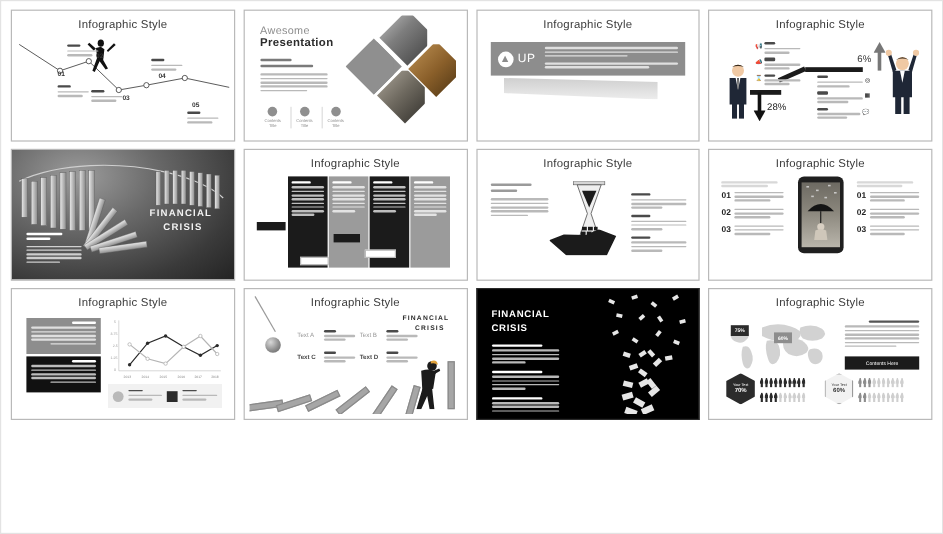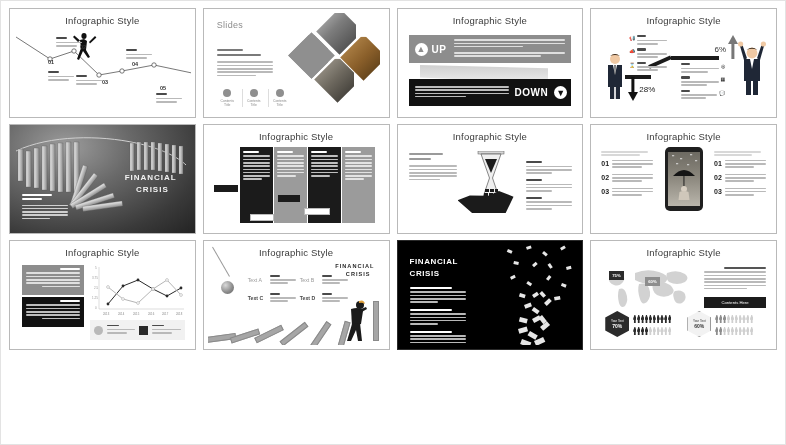--- a/index.html
+++ b/index.html
@@ -87,21 +87,21 @@
   .diamond-wrap { position: absolute; right: 4px; top: 6px; width: 84px; height: 78px; }
   .dm { position: absolute; width: 33px; height: 33px; transform: rotate(45deg); overflow: hidden; }
   .dm i { display:block; width: 47px; height:47px; transform: rotate(-45deg) translate(-7px,-7px); }
 
   
   .bar-up { position: absolute; left: 7px; right: 7px; top: 22px; height: 28px; background: #8d8d8d; display: flex; align-items: center; }
   .bar-down { position: absolute; left: 7px; right: 7px; bottom: 7px; height: 27px; background: #111; display: flex; align-items: center; }
   .circ { width: 13px; height: 13px; border-radius: 50%; background: #fff; margin: 0 4px 0 6px; position: relative; flex: 0 0 auto; }
   .arrowg { position: absolute; left: 50%; top: 50%; transform: translate(-50%,-50%); font-size: 9px; line-height: 1; color: #8d8d8d; }
   .bar-down .arrowg { color: #111; }
-  .updown-lbl { font-size: 10px; font-weight: bold; color: #fff; letter-spacing: .5px; }
+  .updown-lbl { font-size: 10px; font-weight: normal; color: #fff; letter-spacing: .5px; }
   .band { position: absolute; left: 18px; right: 30px; top: 52px; height: 18px; background: linear-gradient(to bottom,#cfcfcf,#ededed); clip-path: polygon(0 0, 100% 18%, 100% 100%, 0 70%); }
 
   
   .person { position: absolute; }
   .stair { position: absolute; background: #1b1b1b; height: 4px; }
 
   
   .s5bg { position: absolute; inset: 0; background:
      radial-gradient(ellipse at 30% 20%, #9c9c9c 0%, #6a6a6a 35%, #3a3a3a 75%, #232323 100%); }
   .fc-title { position: absolute; color: #f2f2f2; font-weight: bold; letter-spacing: 1px; }
@@ -203,21 +203,22 @@
         <div class="s1 blk" style="left:142px;top:80px;">
           <div class="hd" style="width:11px;"></div>
             <div class="ln"></div>
             <div class="ln" style="width:80%"></div>
         </div>
       </div>
     </div>
 
     <div class="slide">
       <div class="inner s2">
-        <div class="h1">Slides</div>
+        <div class="h1">Awesome</div>
+        <div class="h2">Presentation</div>
         <div class="body">
           <div class="hd" style="width:26px;background:#7a7a7a"></div>
           <div class="hd" style="width:44px;background:#7a7a7a"></div>
           <div style="height:3px"></div>
           <div class="ln"></div>
             <div class="ln"></div>
             <div class="ln"></div>
           <div class="ln"></div>
             <div class="ln" style="width:70%"></div>
         </div>
@@ -265,32 +266,20 @@
             </div>
           <div class="updown-lbl">UP</div>
           <div style="flex:1;padding:0 6px 0 8px;">
             <div class="ln w"></div>
               <div class="ln w"></div>
               <div class="ln w" style="width:62%"></div>
             <div style="height:3px"></div>
             <div class="ln w"></div>
               <div class="ln w" style="width:78%"></div>
           </div>
-        </div>
-        <div class="bar-down">
-          <div style="flex:1;padding:0 6px 0 6px;">
-            <div class="ln w"></div>
-              <div class="ln w"></div>
-              <div class="ln w"></div>
-              <div class="ln w" style="width:55%"></div>
-          </div>
-          <div class="updown-lbl">DOWN</div>
-          <div class="circ">
-              <span class="arrowg">▼</span>
-            </div>
         </div>
       </div>
     </div>
 
     <div class="slide">
       <div class="inner">
         <div class="title">Infographic Style</div>
 
         <svg class="person" style="left:8px;top:40px;" width="24" height="46" viewBox="0 0 24 46">
           <circle cx="12" cy="6" r="5" fill="#f0c9a4"></circle>

